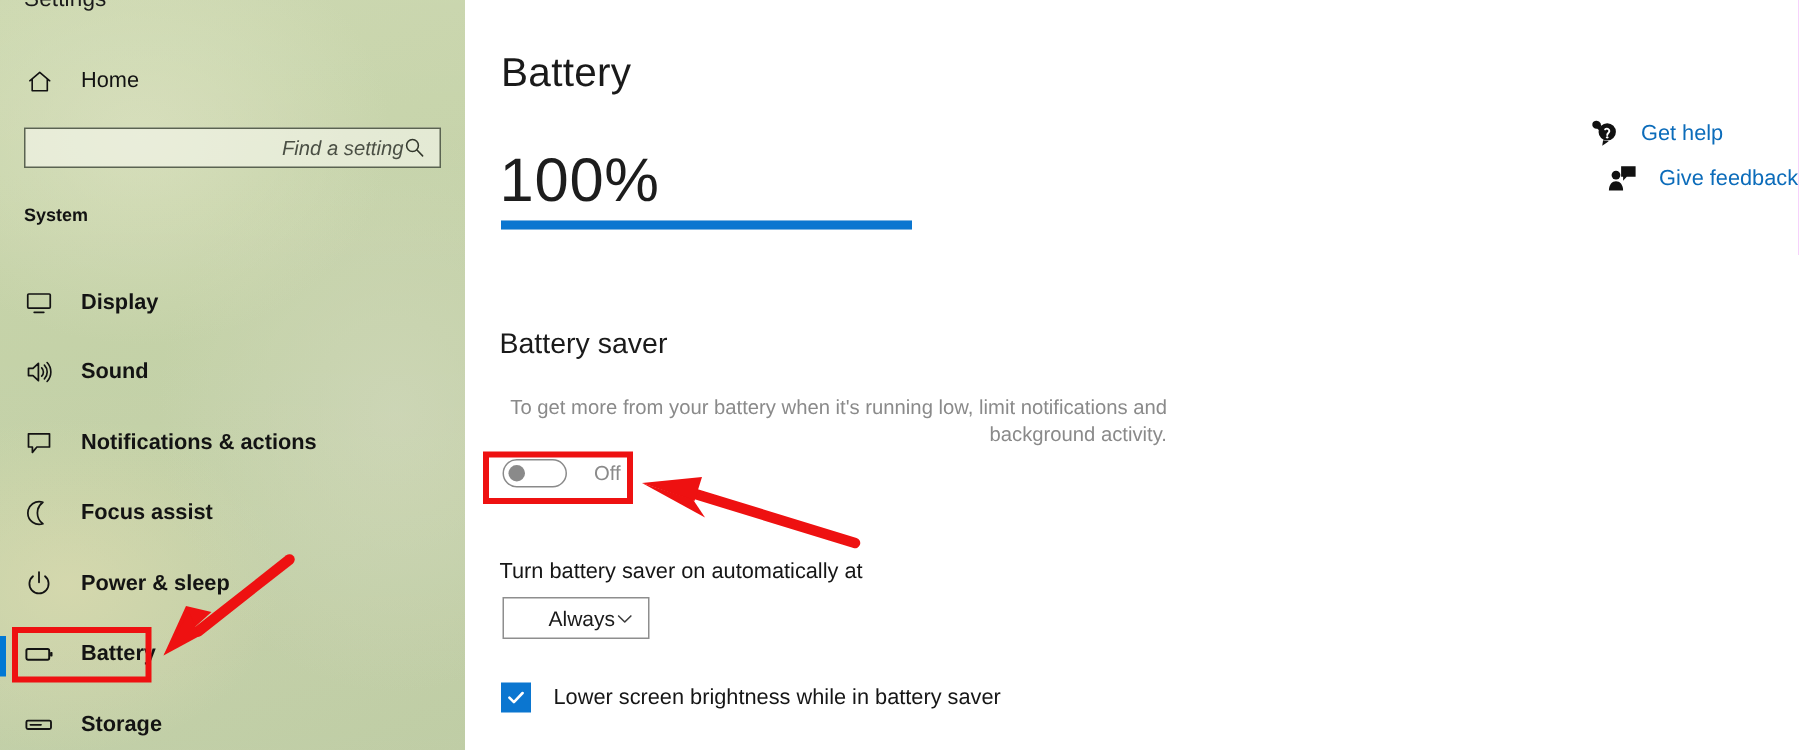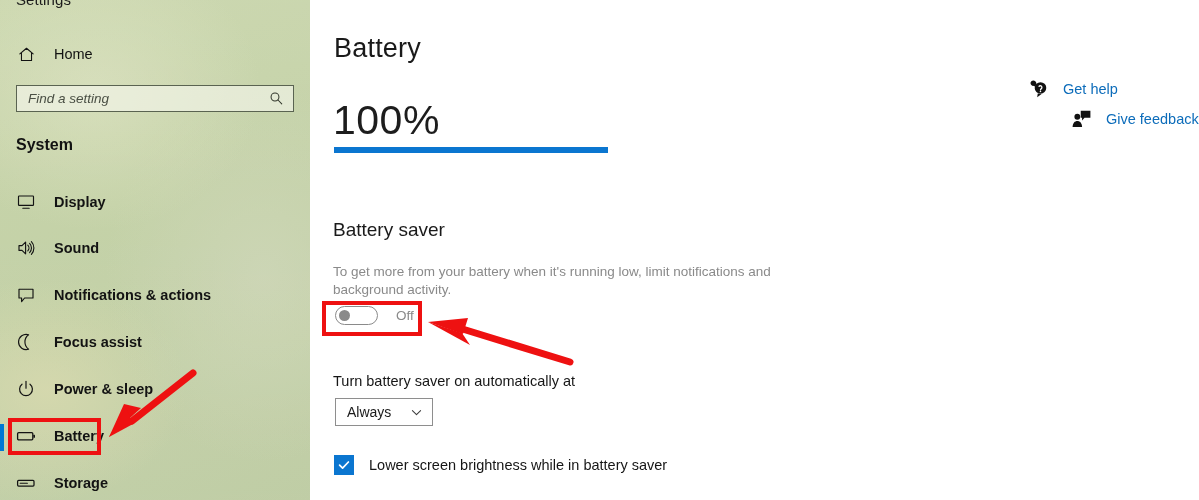--- a/index.html
+++ b/index.html
@@ -12,20 +12,21 @@
     overflow: hidden;
     background: #ffffff;
     font-family: "Liberation Sans", sans-serif;
     -webkit-font-smoothing: antialiased;
   }
   #app {
     position: relative;
     width: 1199px;
     height: 500px;
     background: #d946ef;
+    text-align: right;
   }
 
   
   #sidebar {
     position: absolute;
     left: 0;
     top: 0;
     width: 310px;
     height: 500px;
     overflow: hidden;
@@ -91,21 +92,21 @@
   }
   #search-box .mag {
     margin-right: 9px;
     display: flex;
     align-items: center;
   }
   #system-heading {
     position: absolute;
     left: 16px;
     top: 136px;
-    font-size: 16px;
+    font-size: 12px;
     font-weight: bold;
     color: #121212;
   }
   .nav-item {
     position: absolute;
     left: 0;
     width: 298px;
     height: 36px;
     display: flex;
     align-items: center;
@@ -451,21 +452,21 @@
 
     <div id="brightness-row">
       <span id="brightness-checkbox" style="background: rgb(11, 118, 208);">
         <svg width="14" height="14" viewBox="0 0 14 14">
           <path d="M2.6 7.1 L5.6 10.1 L11.4 4" fill="none" stroke="#ffffff" stroke-width="1.7" stroke-linecap="round" stroke-linejoin="round"></path>
         </svg>
       </span>
       <span id="brightness-label">Lower screen brightness while in battery saver</span>
     </div>
 
-    <div class="side-link" style="left:717px; top:80px;">
+    <div class="side-link" style="left:748px; top:80px;">
       <span class="ico">
         <svg width="19" height="18" viewBox="0 0 20 19">
           <path d="M1.6 2.6 A3.1 3.1 0 0 1 4.7 0.6 A3.1 3.1 0 0 1 7.1 5.6 L7.3 8 L5.1 6.2 A3.1 3.1 0 0 1 1.6 2.6 Z" fill="#111111"></path>
           <circle cx="12.1" cy="8.4" r="6.1" fill="#111111"></circle>
           <path d="M9.2 14.3 L8.6 18.2 L13.2 14.9 Z" fill="#111111"></path>
           <path d="M10.6 6.6 A1.75 1.75 0 0 1 13.6 7.8 C13.6 9.1 12.1 9.2 12.1 10.5" fill="none" stroke="#ffffff" stroke-width="1.35" stroke-linecap="round"></path>
           <circle cx="12.1" cy="12.2" r="0.85" fill="#ffffff"></circle>
         </svg>
       </span>
       <span class="lbl" style="color: rgb(12, 108, 186);">Get help</span>

